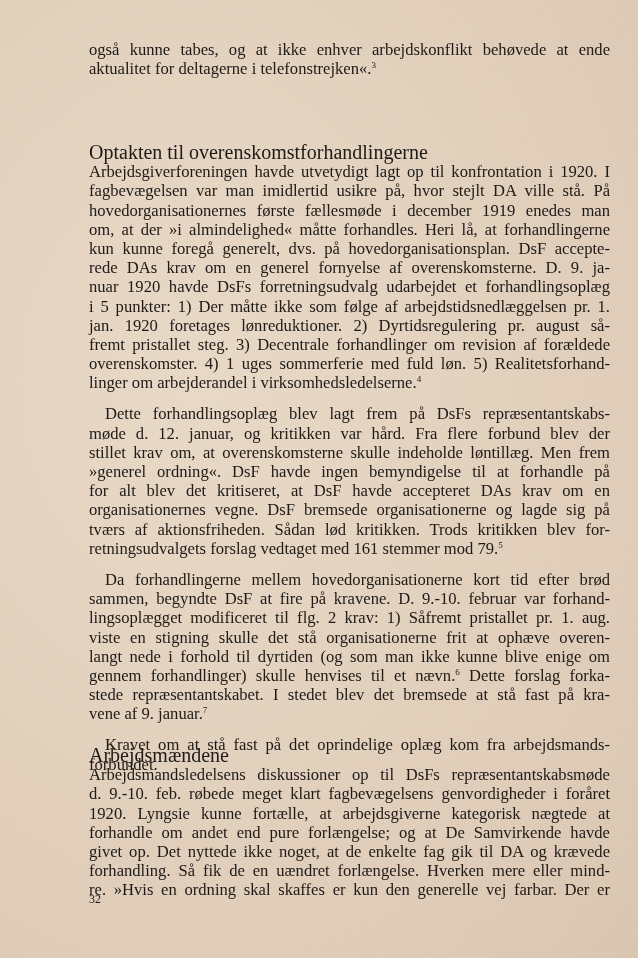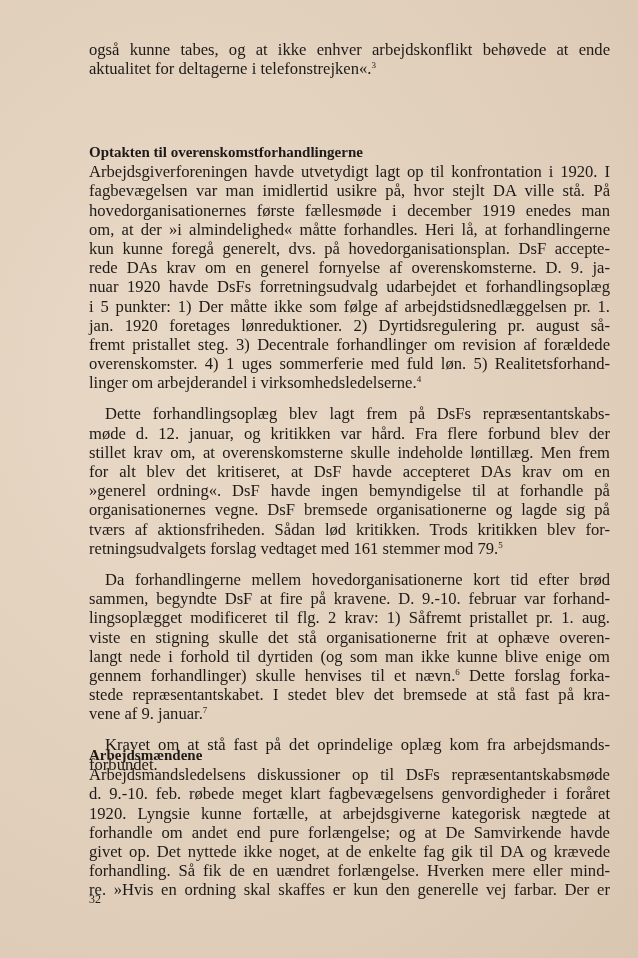--- a/index.html
+++ b/index.html
@@ -16,21 +16,21 @@
     font-size: 16.6px; line-height: 19.2px;
     text-align: justify;
   }
   .line {
     display: block; white-space: nowrap;
     text-align: justify; text-align-last: justify;
     height: 19.2px;
   }
   .line.last { text-align-last: left; }
   .line.indent { padding-left: 16px; margin-top: 12px; }
-  .heading { font-weight: bold; font-size: 15px; }
+  .heading { font-weight: normal; font-size: 20px; }
   sup { font-size: 9px; line-height: 0; vertical-align: 6px; }
   .page-number { position: absolute; left: 89px; top: 892px; font-size: 12px; }
 </style>
 </head>
 <body>
 
 <div class="page">
 
   <div class="text-block" style="top:40px;">
     <span class="line">også kunne tabes, og at ikke enhver arbejdskonflikt behøvede at ende</span>
@@ -49,22 +49,22 @@
     <span class="line">nuar 1920 havde DsFs forretningsudvalg udarbejdet et forhandlingsoplæg</span>
     <span class="line">i 5 punkter: 1) Der måtte ikke som følge af arbejdstidsnedlæggelsen pr. 1.</span>
     <span class="line">jan. 1920 foretages lønreduktioner. 2) Dyrtidsregulering pr. august så-</span>
     <span class="line">fremt pristallet steg. 3) Decentrale forhandlinger om revision af forældede</span>
     <span class="line">overenskomster. 4) 1 uges sommerferie med fuld løn. 5) Realitetsforhand-</span>
     <span class="line last"><span>linger om arbejderandel i virksomhedsledelserne.</span><sup>4</sup></span>
 
     <span class="line indent">Dette forhandlingsoplæg blev lagt frem på DsFs repræsentantskabs-</span>
     <span class="line">møde d. 12. januar, og kritikken var hård. Fra flere forbund blev der</span>
     <span class="line">stillet krav om, at overenskomsterne skulle indeholde løntillæg. Men frem</span>
+    <span class="line">»generel ordning«. DsF havde ingen bemyndigelse til at forhandle på</span>
     <span class="line">for alt blev det kritiseret, at DsF havde accepteret DAs krav om en</span>
-    <span class="line">»generel ordning«. DsF havde ingen bemyndigelse til at forhandle på</span>
     <span class="line">organisationernes vegne. DsF bremsede organisationerne og lagde sig på</span>
     <span class="line">tværs af aktionsfriheden. Sådan lød kritikken. Trods kritikken blev for-</span>
     <span class="line last"><span>retningsudvalgets forslag vedtaget med 161 stemmer mod 79.</span><sup>5</sup></span>
 
     <span class="line indent">Da forhandlingerne mellem hovedorganisationerne kort tid efter brød</span>
     <span class="line">sammen, begyndte DsF at fire på kravene. D. 9.-10. februar var forhand-</span>
     <span class="line">lingsoplægget modificeret til flg. 2 krav: 1) Såfremt pristallet pr. 1. aug.</span>
     <span class="line">viste en stigning skulle det stå organisationerne frit at ophæve overen-</span>
     <span class="line">langt nede i forhold til dyrtiden (og som man ikke kunne blive enige om</span>
     <span class="line"><span>gennem forhandlinger) skulle henvises til et nævn.</span><sup>6</sup><span> Dette forslag forka-</span></span>

